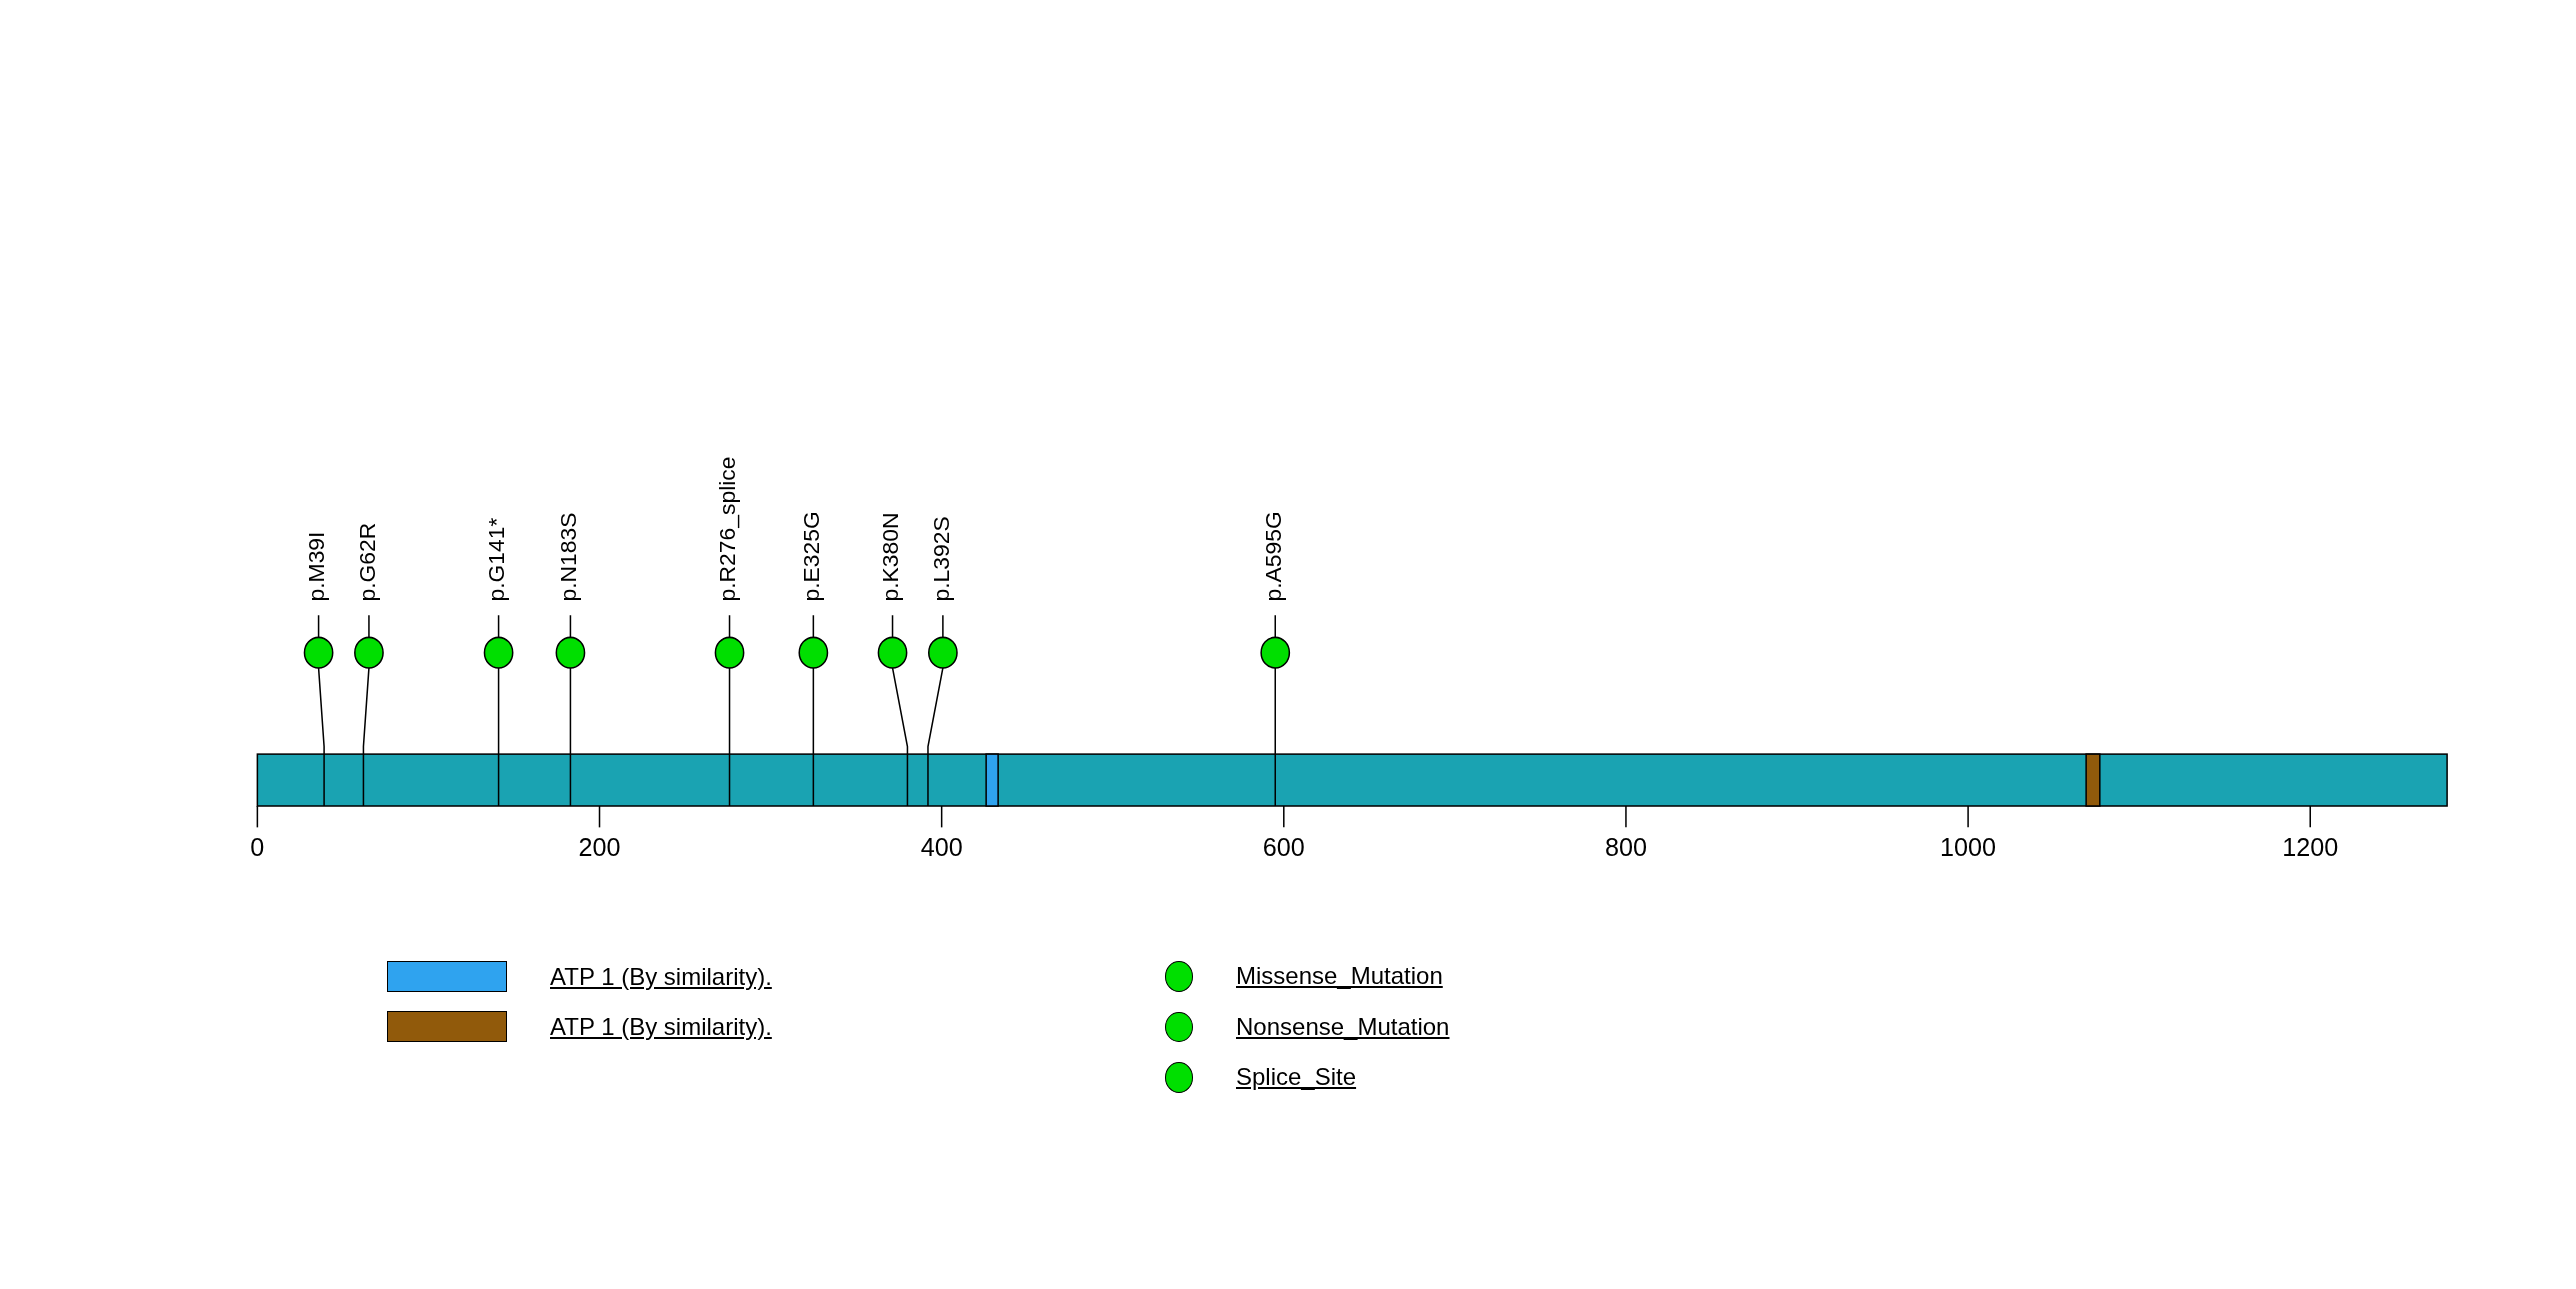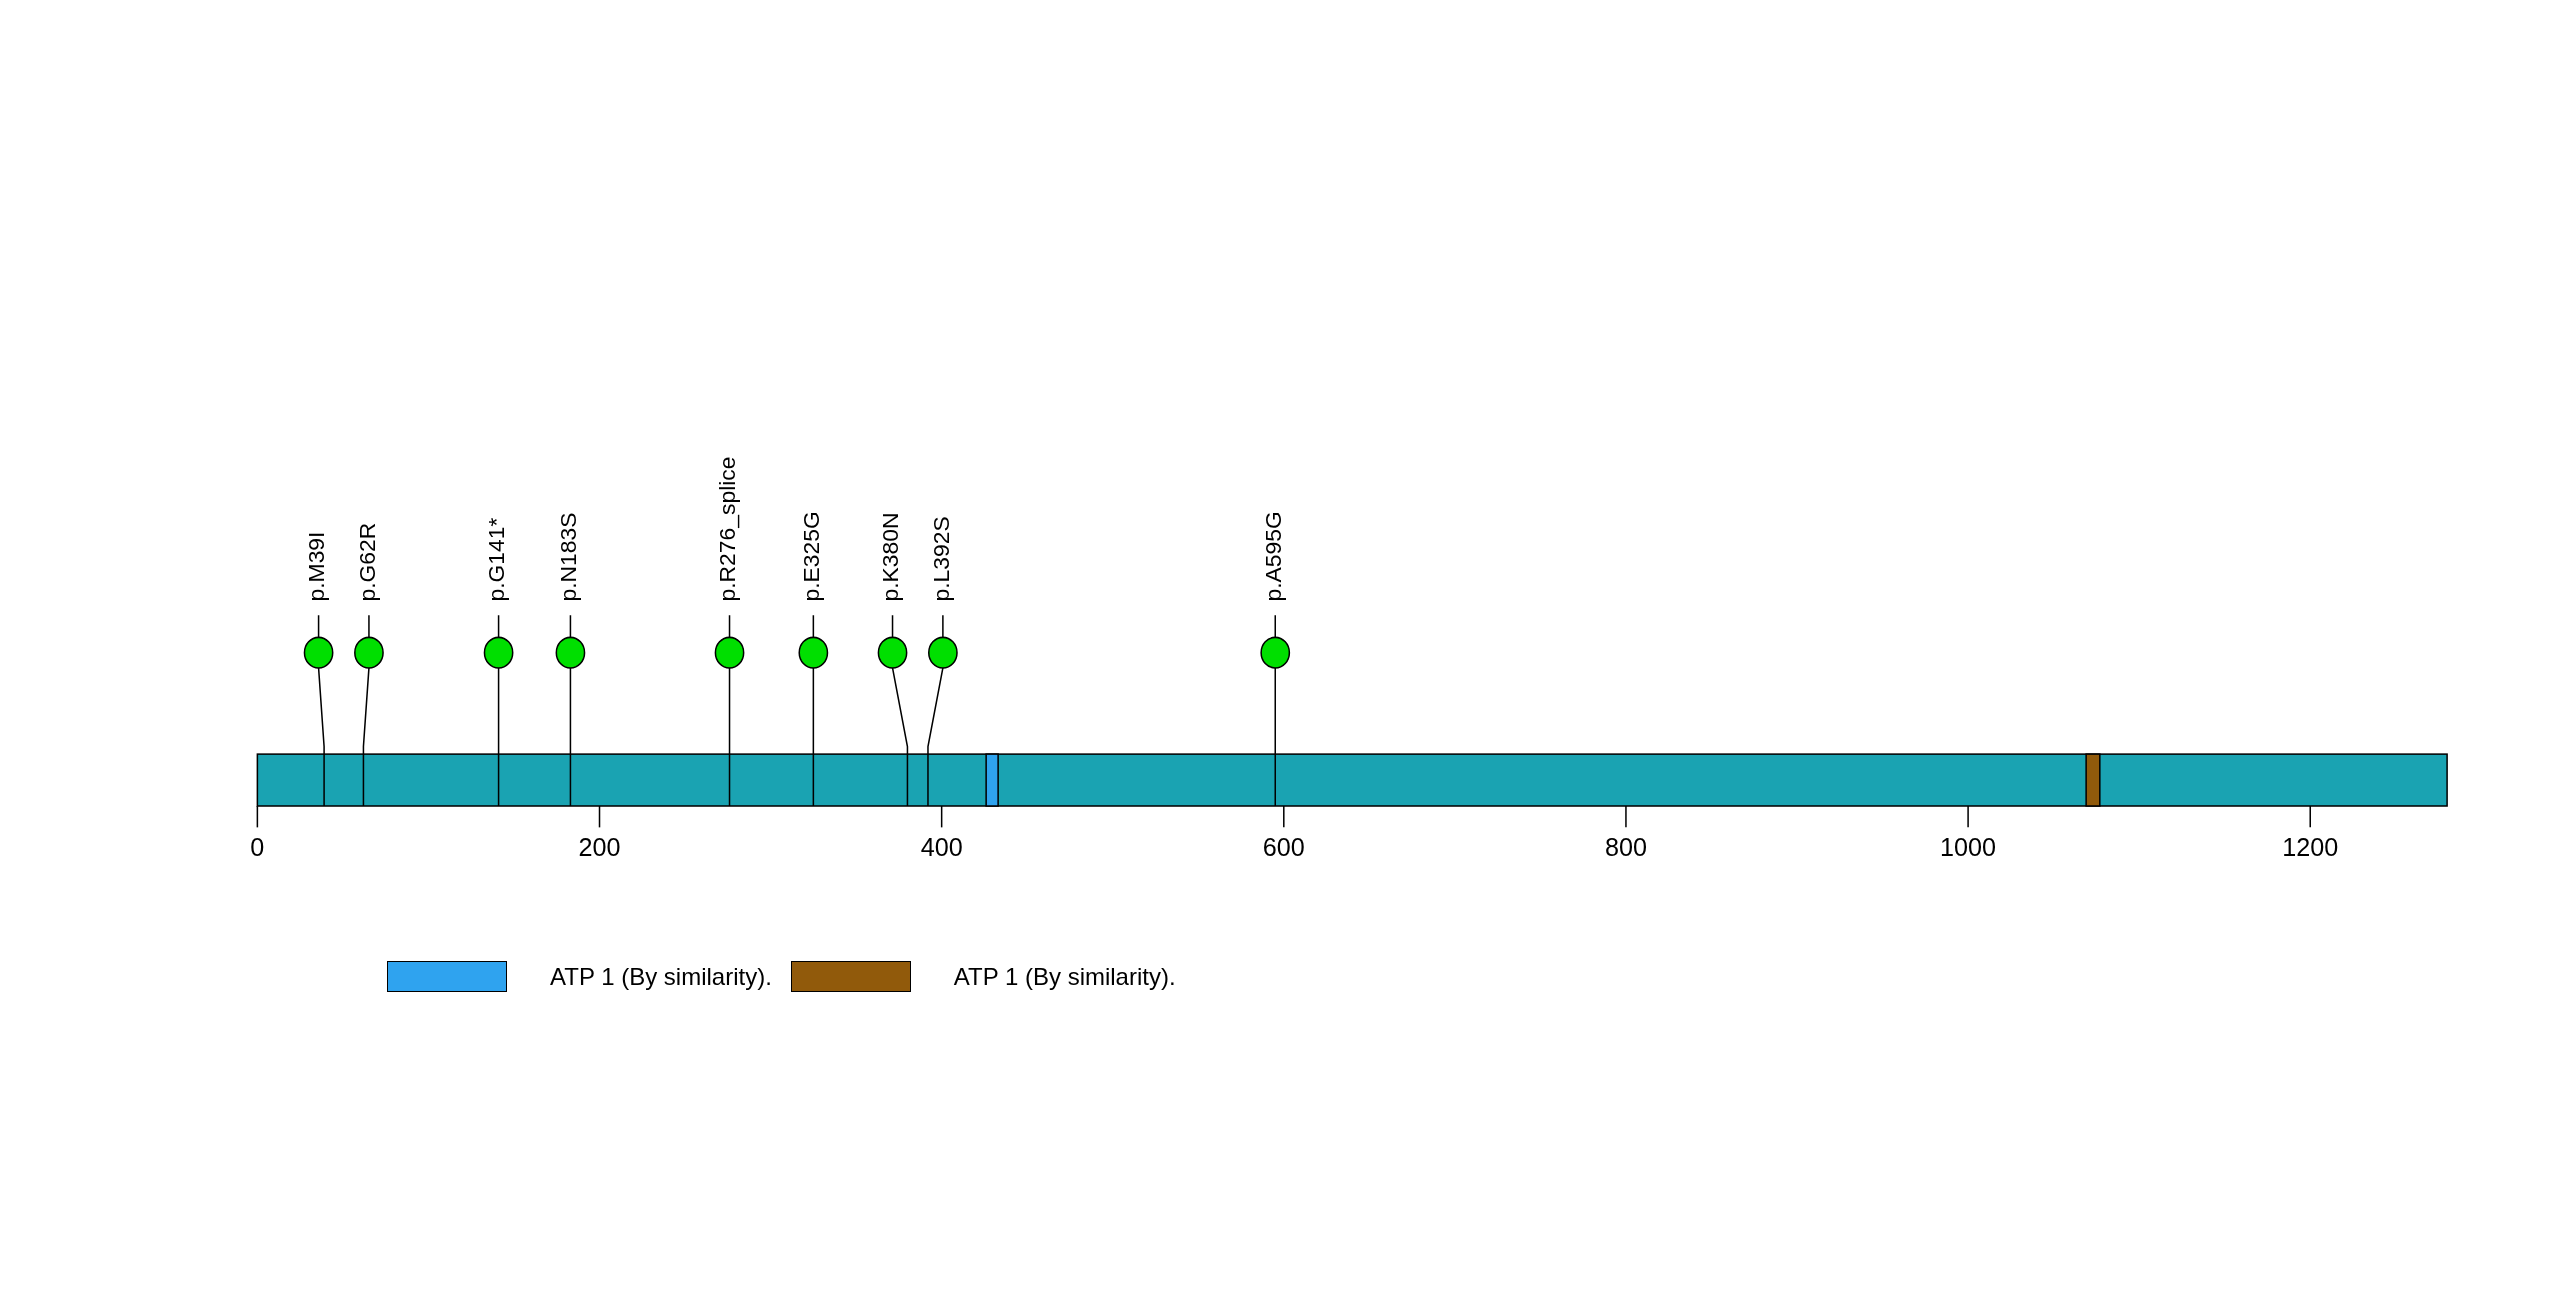--- a/index.html
+++ b/index.html
@@ -17,21 +17,22 @@
     position: absolute;
     left: 0; top: 0;
   }
   svg.plot text {
     font-family: "Liberation Sans", sans-serif;
     fill: #000000;
   }
   .legend {
     position: absolute;
     display: flex;
-    flex-direction: row;
+    flex-direction: column;
+    text-decoration: underline;
   }
   .legend-left  { left: 387px;  top: 961px; gap: 19px; }
   .legend-right { left: 1165px; top: 961px; gap: 20px; }
   .legend-row {
     display: flex;
     align-items: center;
   }
   .swatch-box {
     display: inline-block;
     width: 120px;
@@ -117,15 +118,29 @@
     <div class="legend-row">
       <span class="swatch-box" style="background-color: rgb(47, 163, 239);"></span>
       <span class="legend-label">ATP 1 (By similarity).</span>
     </div>
     <div class="legend-row">
       <span class="swatch-box" style="background-color: rgb(145, 90, 11);"></span>
       <span class="legend-label">ATP 1 (By similarity).</span>
     </div>
   </div>
 
+  <div class="legend legend-right">
+    <div class="legend-row">
+      <span class="swatch-circle" style="background-color: rgb(0, 223, 0);"></span>
+      <span class="legend-label">Missense_Mutation</span>
+    </div>
+    <div class="legend-row">
+      <span class="swatch-circle" style="background-color: rgb(0, 223, 0);"></span>
+      <span class="legend-label">Nonsense_Mutation</span>
+    </div>
+    <div class="legend-row">
+      <span class="swatch-circle" style="background-color: rgb(0, 223, 0);"></span>
+      <span class="legend-label">Splice_Site</span>
+    </div>
+  </div>
 
 </div>
 
 
 </body></html>

